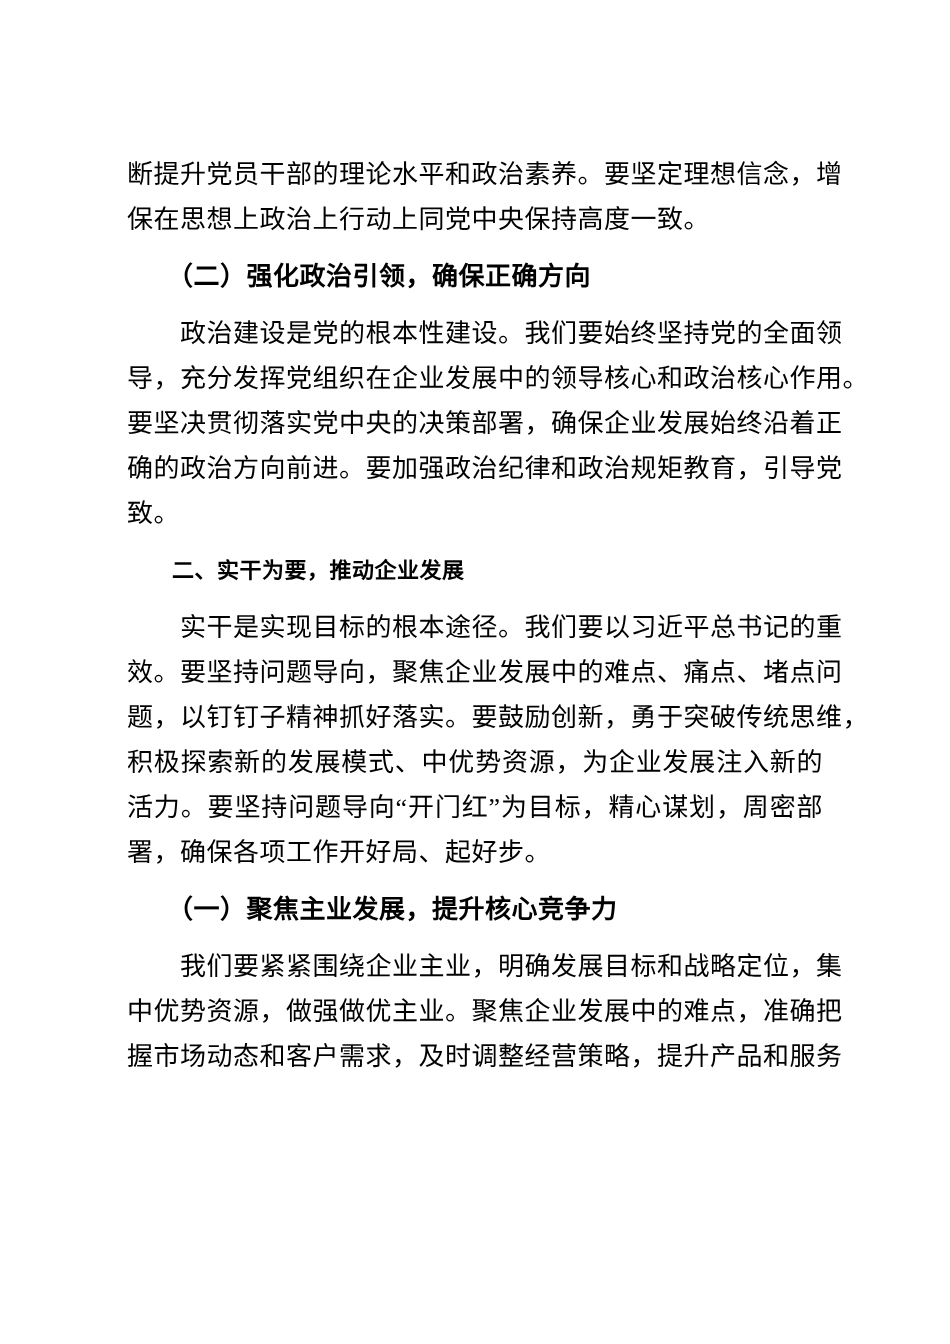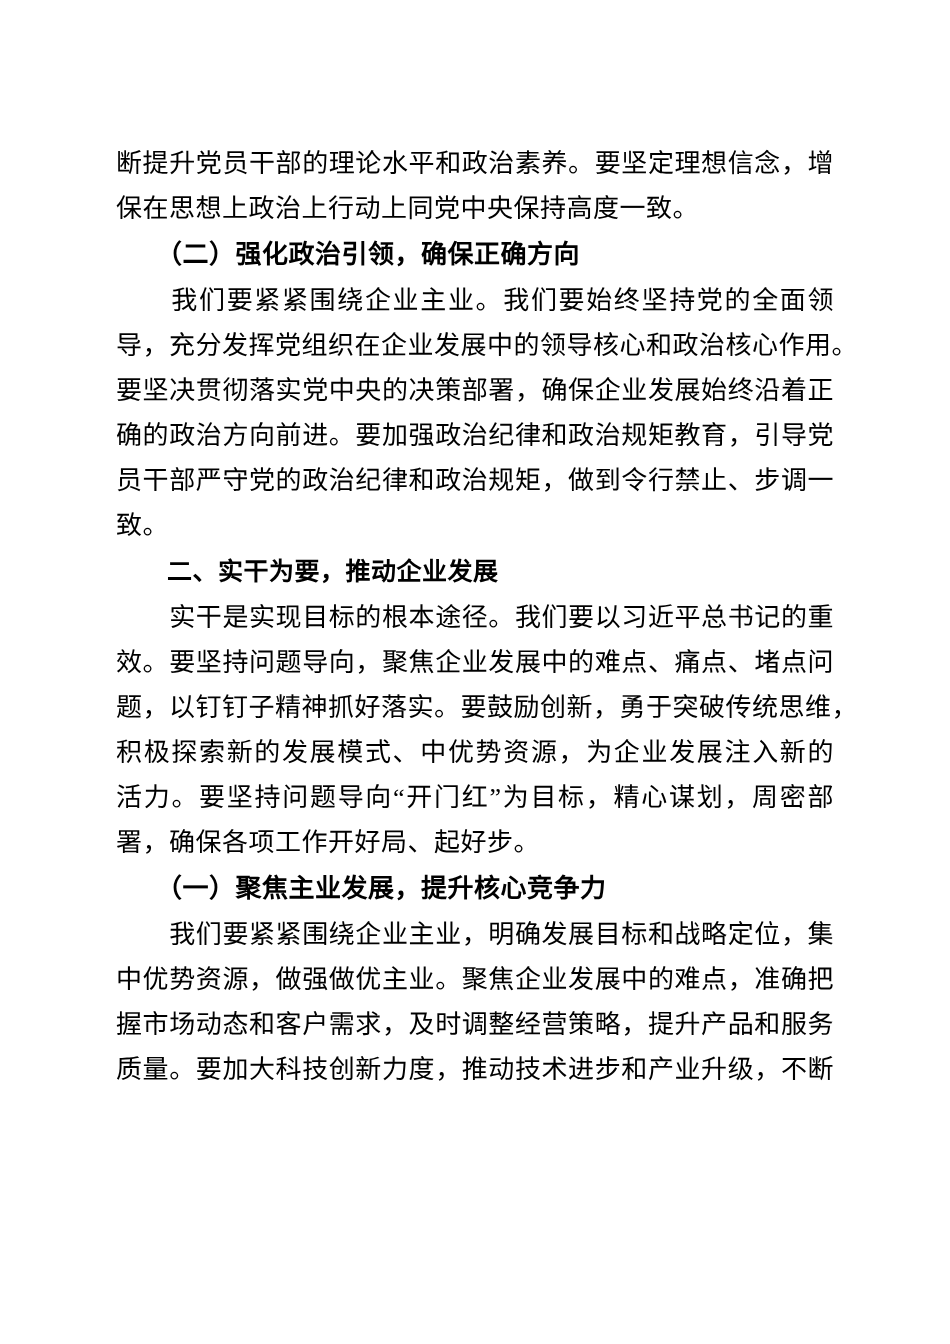--- a/index.html
+++ b/index.html
@@ -16,41 +16,41 @@
     font-family: "Liberation Serif", "DejaVu Serif", serif;
     color: #000000;
   }
   .content {
     position: absolute;
     left: 115px;
     top: 140px;
     width: 720px;
   }
   .block {
-    margin: 1px;
+    margin: 12px;
     padding: 0;
   }
   .line {
     font-size: 26px;
     line-height: 45px;
     height: 45px;
     text-align: justify;
     text-align-last: justify;
     white-space: nowrap;
     letter-spacing: 0.5px;
   }
   .line.flush {
     text-align: center;
     text-align-last: left;
   }
   
   .block-heading1 .line {
     font-family: "Liberation Sans", "DejaVu Sans", sans-serif;
     font-weight: 700;
-    font-size: 25px;
+    font-size: 22px;
     text-align: left;
     text-align-last: left;
   }
   
   .block-heading2 .line {
     font-family: "Liberation Serif", "DejaVu Serif", serif;
     font-weight: 600;
     text-align: center;
     text-align-last: left;
   }
@@ -61,41 +61,39 @@
 <div class="page">
   <div class="content">
       <div class="block block-paragraph">
         <div class="line">断提升党员干部的理论水平和政治素养。要坚定理想信念，增</div>
         <div class="line flush">保在思想上政治上行动上同党中央保持高度一致。</div>
       </div>
       <div class="block block-heading2">
         <div class="line flush">　　（二）强化政治引领，确保正确方向</div>
       </div>
       <div class="block block-paragraph">
-        <div class="line">　　我们要紧紧围绕企业主业。我们要始终坚持党的全面领</div>
+        <div class="line">　　政治建设是党的根本性建设。我们要始终坚持党的全面领</div>
         <div class="line">导，充分发挥党组织在企业发展中的领导核心和政治核心作用。</div>
         <div class="line">要坚决贯彻落实党中央的决策部署，确保企业发展始终沿着正</div>
         <div class="line">确的政治方向前进。要加强政治纪律和政治规矩教育，引导党</div>
-        <div class="line">员干部严守党的政治纪律和政治规矩，做到令行禁止、步调一</div>
         <div class="line flush">致。</div>
       </div>
       <div class="block block-heading1">
         <div class="line flush">　　二、实干为要，推动企业发展</div>
       </div>
       <div class="block block-paragraph">
         <div class="line">　　实干是实现目标的根本途径。我们要以习近平总书记的重</div>
         <div class="line">效。要坚持问题导向，聚焦企业发展中的难点、痛点、堵点问</div>
         <div class="line">题，以钉钉子精神抓好落实。要鼓励创新，勇于突破传统思维，</div>
         <div class="line">积极探索新的发展模式、中优势资源，为企业发展注入新的</div>
         <div class="line">活力。要坚持问题导向“开门红”为目标，精心谋划，周密部</div>
         <div class="line flush">署，确保各项工作开好局、起好步。</div>
       </div>
       <div class="block block-heading2">
         <div class="line flush">　　（一）聚焦主业发展，提升核心竞争力</div>
       </div>
       <div class="block block-paragraph">
         <div class="line">　　我们要紧紧围绕企业主业，明确发展目标和战略定位，集</div>
         <div class="line">中优势资源，做强做优主业。聚焦企业发展中的难点，准确把</div>
         <div class="line">握市场动态和客户需求，及时调整经营策略，提升产品和服务</div>
-        <div class="line">质量。要加大科技创新力度，推动技术进步和产业升级，不断</div>
       </div>
     </div>
 </div>
 
 </body></html>

